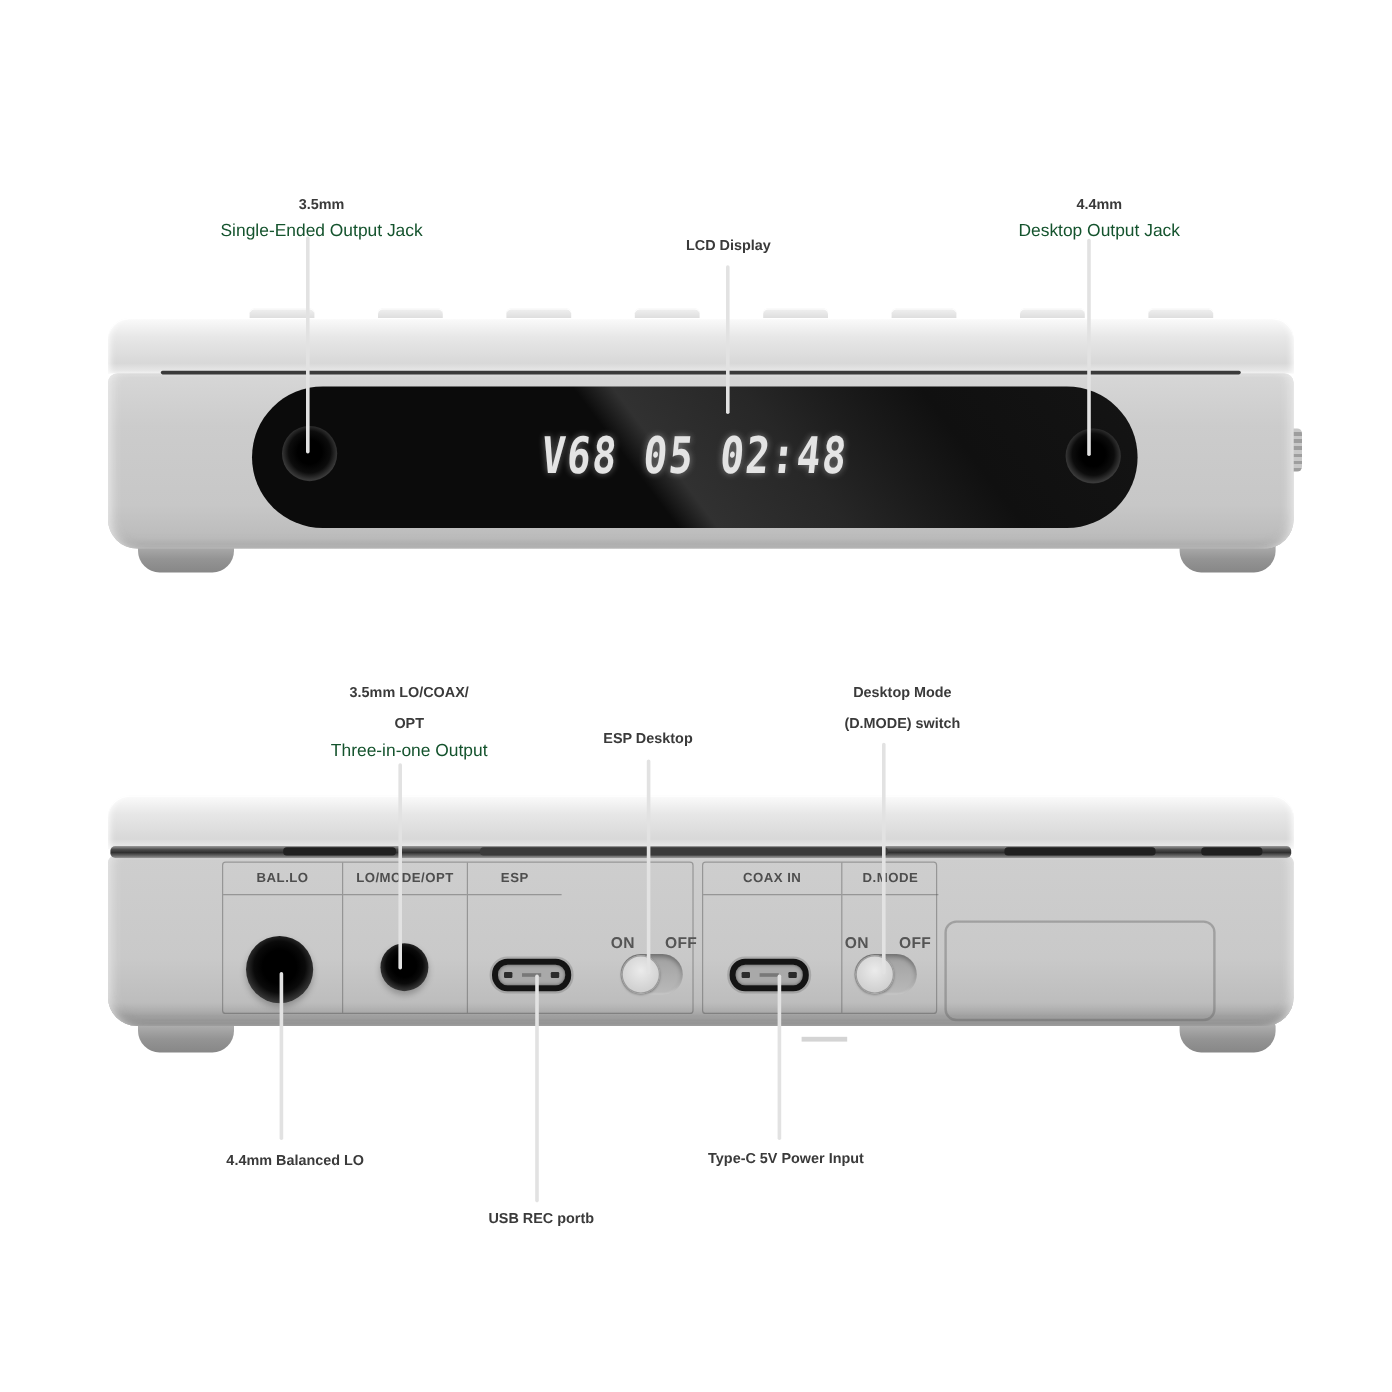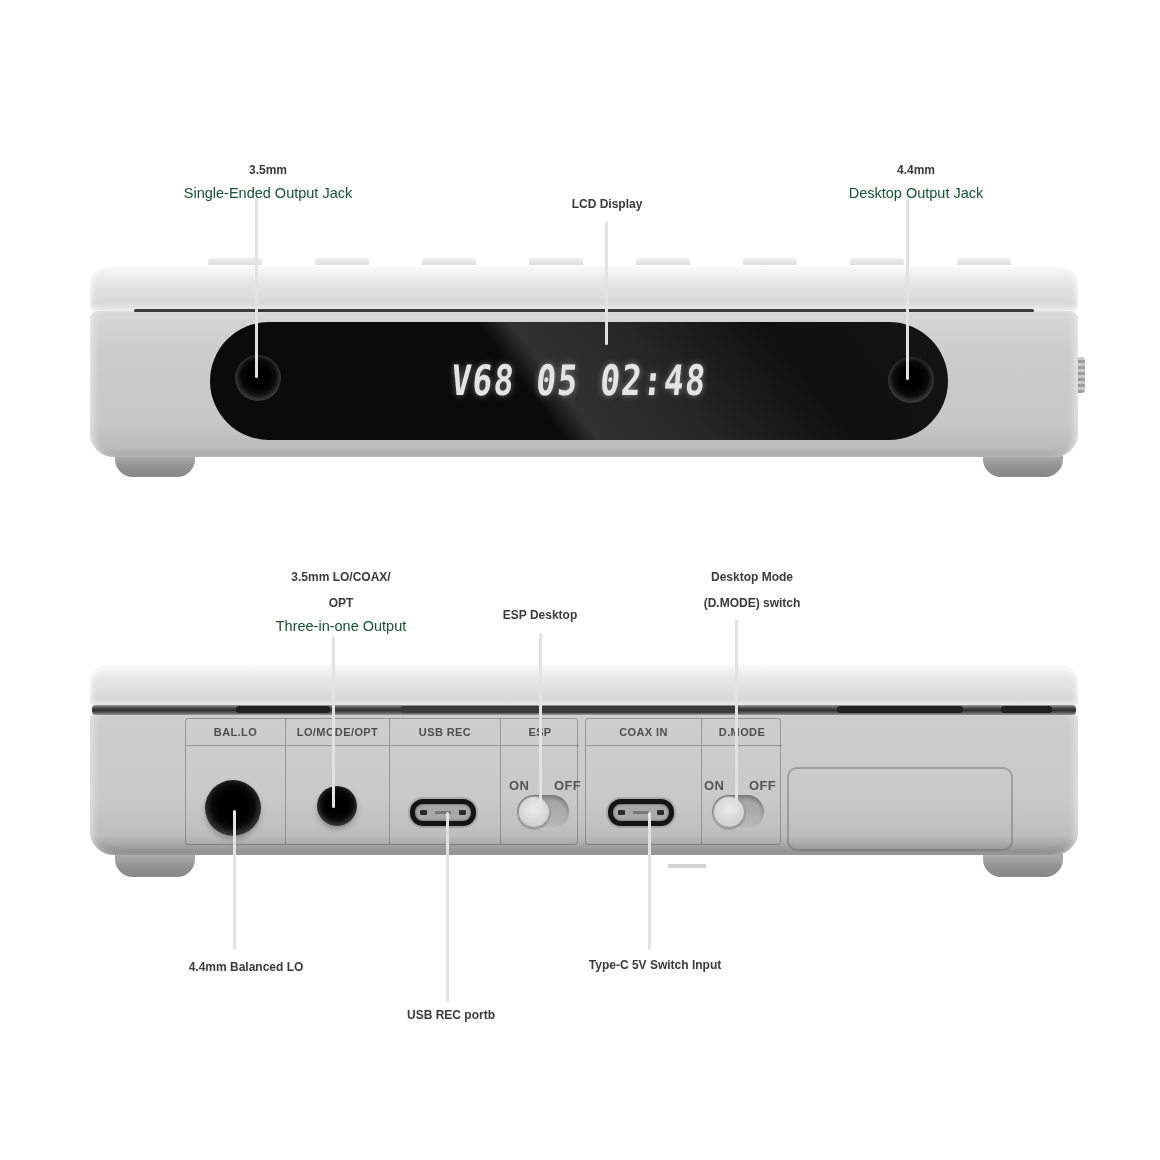--- a/index.html
+++ b/index.html
@@ -127,21 +127,21 @@
 (D.MODE) switch</div>
   </div>
 
   <div class="callout" style="left:246px;top:954px;">
     <div class="t">4.4mm Balanced LO</div>
   </div>
   <div class="callout" style="left:451px;top:1002px;">
     <div class="t">USB REC portb</div>
   </div>
   <div class="callout" style="left:655px;top:952px;">
-    <div class="t">Type-C 5V Switch Input</div>
+    <div class="t">Type-C 5V Power Input</div>
   </div>
 
   <div class="lline" style="left:255px;top:197px;height:181px;"></div>
   <div class="lline" style="left:605px;top:221px;height:124px;"></div>
   <div class="lline" style="left:906px;top:199px;height:181px;"></div>
   <div class="lline" style="left:332px;top:636px;height:172px;"></div>
   <div class="lline" style="left:539px;top:633px;height:179px;"></div>
   <div class="lline" style="left:735px;top:619px;height:193px;"></div>
   <div class="lline" style="left:233px;top:810px;height:140px;"></div>
   <div class="lline" style="left:446px;top:812px;height:190px;"></div>
@@ -181,23 +181,20 @@
     <div class="rbody"></div>
 
     <div class="rear-grid">
       <div class="pgroup g1">
         <div class="cell" style="width:99px;">
           <div class="cell-label">BAL.LO</div>
         </div>
         <div class="cell" style="width:104px;">
           <div class="cell-label">LO/MODE/OPT</div>
         </div>
-        <div class="cell" style="width:111px;">
-          <div class="cell-label">USB REC</div>
-        </div>
         <div class="cell" style="width:79px;">
           <div class="cell-label">ESP</div>
         </div>
       </div>
       <div class="pgroup g2">
         <div class="cell" style="width:115px;">
           <div class="cell-label">COAX IN</div>
         </div>
         <div class="cell" style="width:81px;">
           <div class="cell-label">D.MODE</div>

